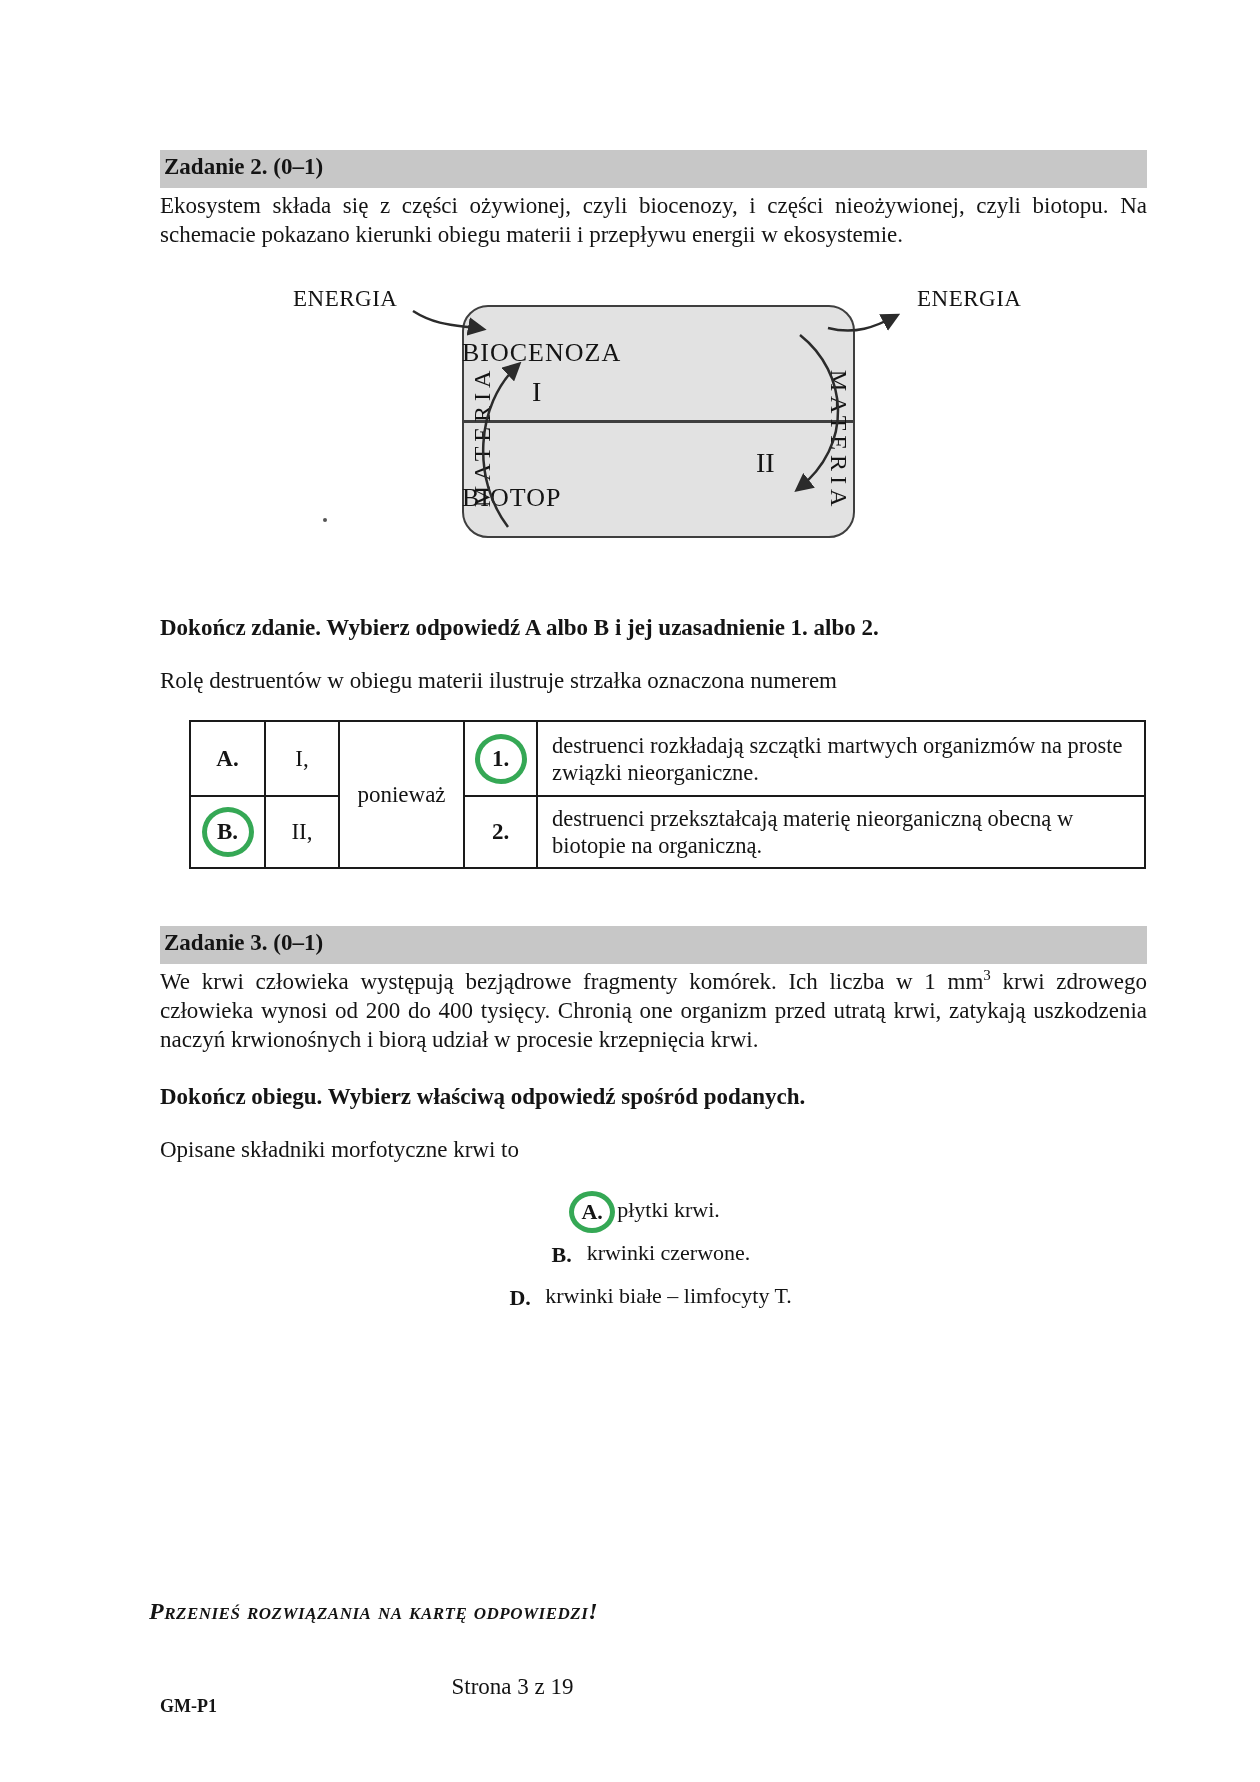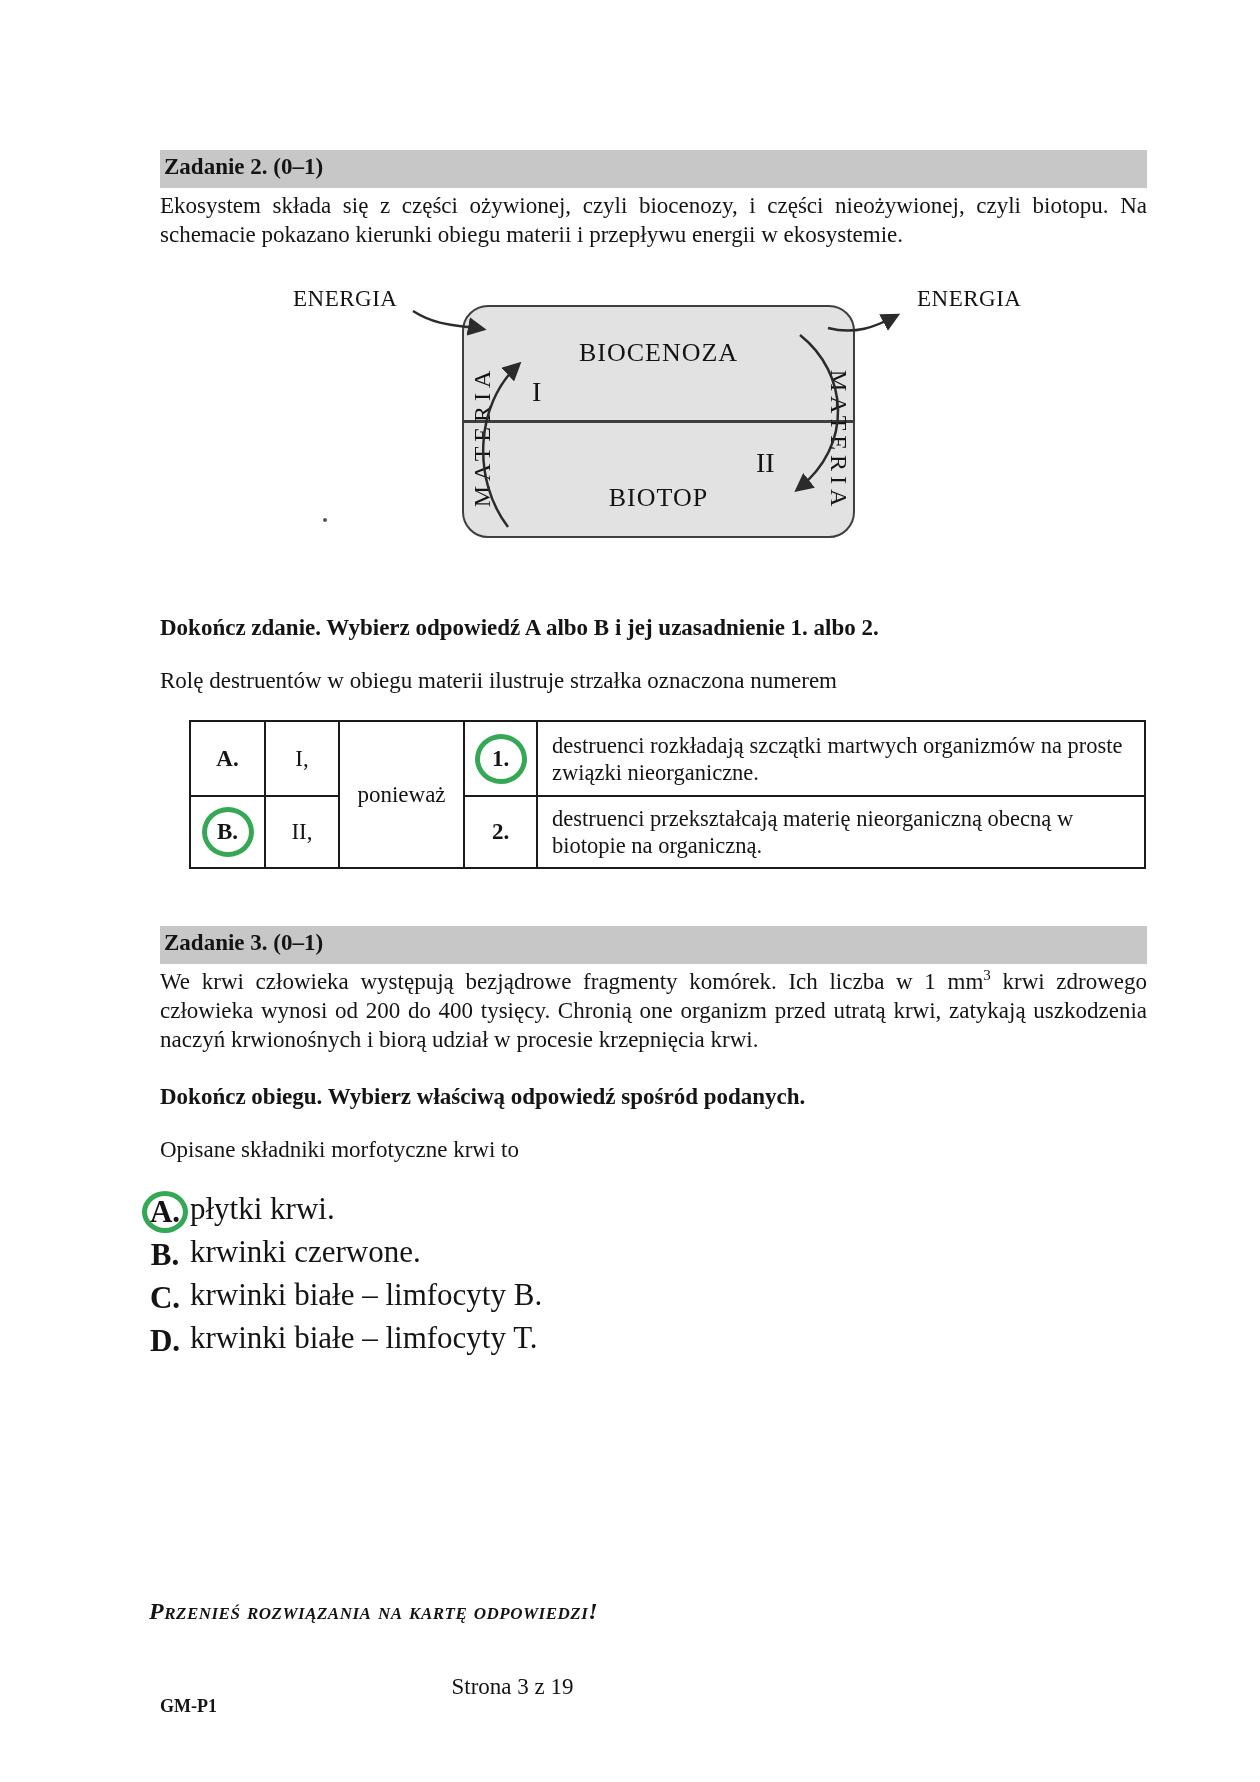--- a/index.html
+++ b/index.html
@@ -22,21 +22,21 @@
   .instruction { font-weight:bold; font-size:23px; line-height:26px; margin-top:30px; }
   .stem { font-size:23px; line-height:26px; margin-top:27px; }
 
   
   .diagram { position:relative; height:310px; margin-top:26px; }
   .dbox {
     position:absolute; left:302px; top:30px; width:393px; height:233px;
     background:#e2e2e2; border:2.5px solid #3f3f3f; border-radius:26px; box-sizing:border-box;
   }
   .ddivider { position:absolute; left:303px; top:145px; width:391px; height:2.5px; background:#3f3f3f; }
-  .dtitle { position:absolute; left:302px; width:393px; text-align:center; font-size:26px; letter-spacing:1px; }
+  .dtitle { position:absolute; left:302px; width:393px; text-align:left; font-size:26px; letter-spacing:1px; }
   .dtitle.biocenoza { top:63px; }
   .dtitle.biotop { top:208px; }
   .dmateria {
     position:absolute; width:170px; text-align:center;
     font-size:24px; letter-spacing:5px;
   }
   .dmateria.left  { left:237px; top:148px; transform:rotate(-90deg); }
   .dmateria.right { left:593px; top:152px; transform:rotate(90deg); }
   .denergy { position:absolute; top:11px; font-size:23px; letter-spacing:0.5px; }
   .denergy.left  { left:133px; }
@@ -69,21 +69,21 @@
   
   .mark {
     display:inline-flex; align-items:center; justify-content:center;
     min-width:52px; height:50px; border:5px solid transparent; border-radius:50%;
     box-sizing:border-box;
   }
   .mark.circled { border-color:#35a855; }
 
   
   .options { margin-top:28px; }
-  .option { font-size:31px; line-height:30px; margin-bottom:1px; }
+  .option { font-size:22px; line-height:30px; margin-bottom:1px;text-align:center; }
   .opt-mark {
     display:inline-flex; align-items:center; justify-content:center;
     border:5px solid transparent; border-radius:50%;
     min-width:46px; height:42px; margin-left:-18px; margin-right:2px;
     box-sizing:border-box; vertical-align:middle;
   }
   .opt-mark.circled { border-color:#35a855; }
 
   
   .transfer-note {
@@ -173,23 +173,20 @@
   <div class="stem">Opisane składniki morfotyczne krwi to</div>
 
   <div class="options">
     <div class="option">
       <span class="opt-mark bold circled">A.</span><span>płytki krwi.</span>
     </div>
     <div class="option">
       <span class="opt-mark bold">B.</span><span>krwinki czerwone.</span>
     </div>
     <div class="option">
-      <span class="opt-mark bold">C.</span><span>krwinki białe – limfocyty B.</span>
-    </div>
-    <div class="option">
       <span class="opt-mark bold">D.</span><span>krwinki białe – limfocyty T.</span>
     </div>
   </div>
 
 </div>
 
 <div class="transfer-note">Przenieś rozwiązania na kartę odpowiedzi!</div>
 <div class="footer-code">GM-P1</div>
 <div class="footer-page">Strona 3 z 19</div>
 

